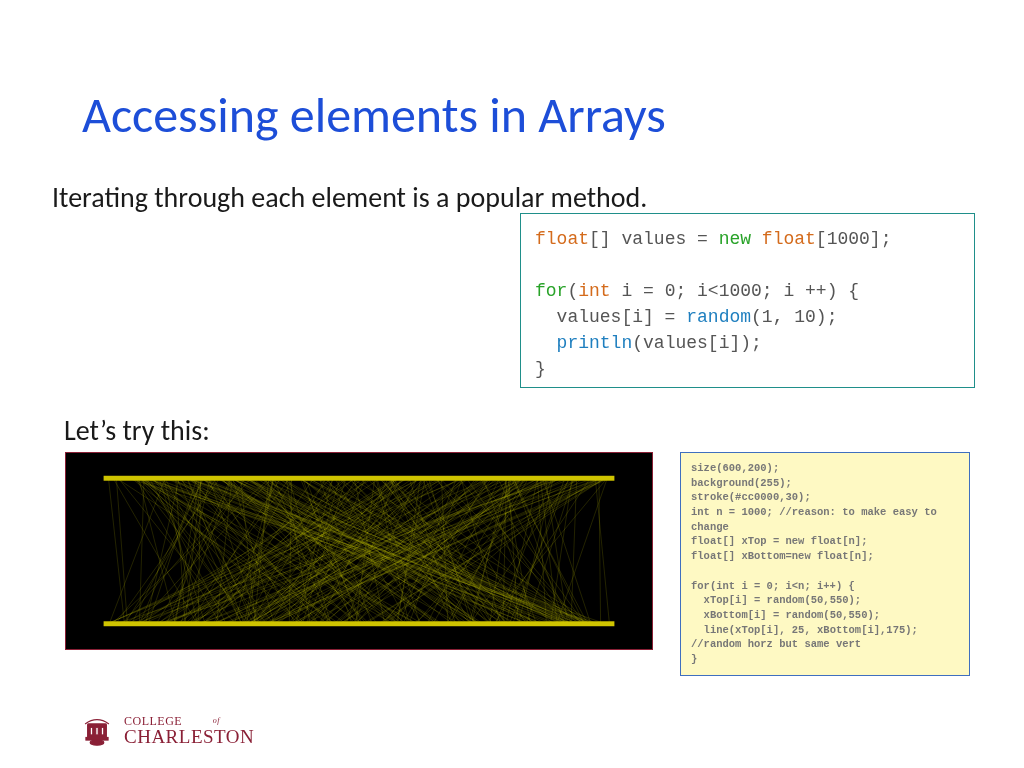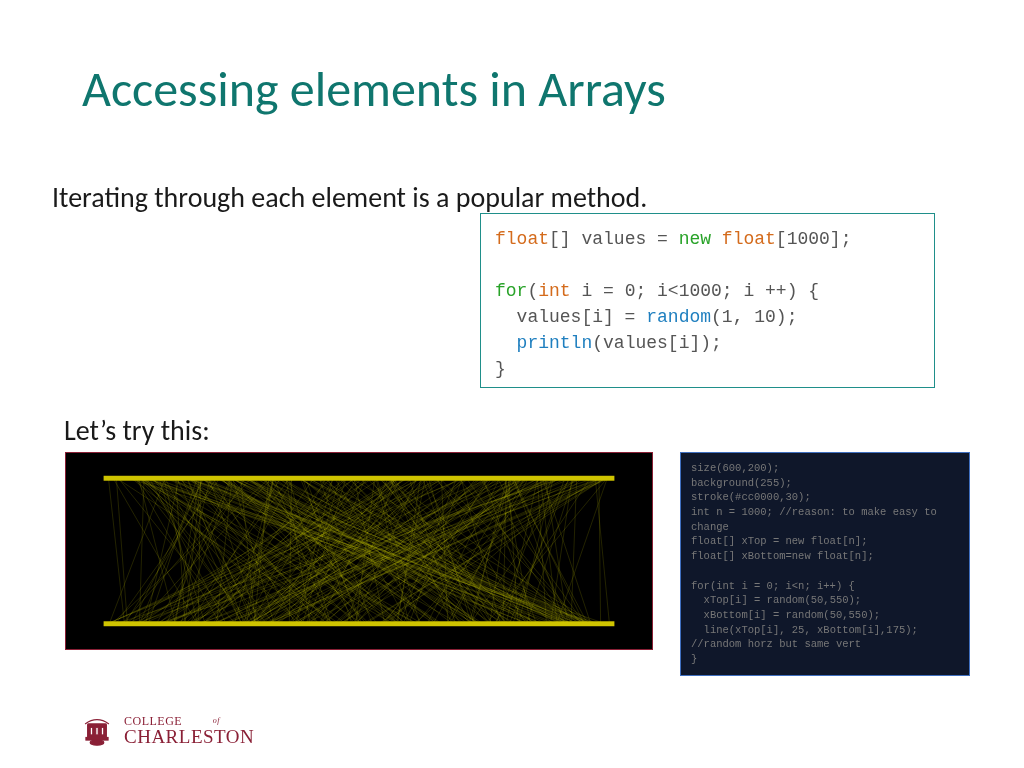--- a/index.html
+++ b/index.html
@@ -7,45 +7,45 @@
     width: 1024px;
     height: 768px;
     background: #ffffff;
     font-family: Calibri, "Segoe UI", sans-serif;
     position: relative;
     overflow: hidden;
   }
   .title {
     position: absolute;
     left: 82px;
-    top: 58px;
+    top: 84px;
     font-size: 50px;
     font-weight: 400;
-    color: #0f766e;
+    color: #1d4ed8;
     font-family: "Gill Sans", "Gill Sans MT", Calibri, sans-serif;
   }
   .subtitle {
     position: absolute;
     left: 52px;
     top: 180px;
     font-size: 28px;
     color: #1a1a1a;
   }
   .note {
     position: absolute;
     left: 63px;
     top: 216px;
     font-size: 24px;
     font-style: italic;
     color: #1a1a1a;
     line-height: 1.25;
   }
   .code-box-1 {
     position: absolute;
-    left: 480px;
+    left: 520px;
     top: 213px;
     width: 455px;
     height: 175px;
     border: 1px solid #1f8f8a;
     background: #ffffff;
     padding: 12px 14px;
     font-family: Consolas, "Courier New", monospace;
     font-size: 18px;
     line-height: 1.45;
     color: #666;
@@ -74,27 +74,28 @@
     border: 1px solid #8a2036;
   }
   .canvas-svg { width: 100%; height: 100%; display:block; }
 
   .code-box-2 {
     position: absolute;
     left: 680px;
     top: 452px;
     width: 290px;
     border: 1px solid #3f6fbf;
-    background: #0f172a;
+    background: #fef9c3;
     padding: 8px 10px;
     font-family: Consolas, "Courier New", monospace;
     font-size: 10.5px;
     line-height: 1.4;
     color: #777;
     white-space: pre-wrap;
+    font-weight: bold;
   }
   .logo {
     position: absolute;
     left: 80px;
     bottom: 22px;
     display: flex;
     align-items: center;
     gap: 10px;
     color: #8a2036;
   }

